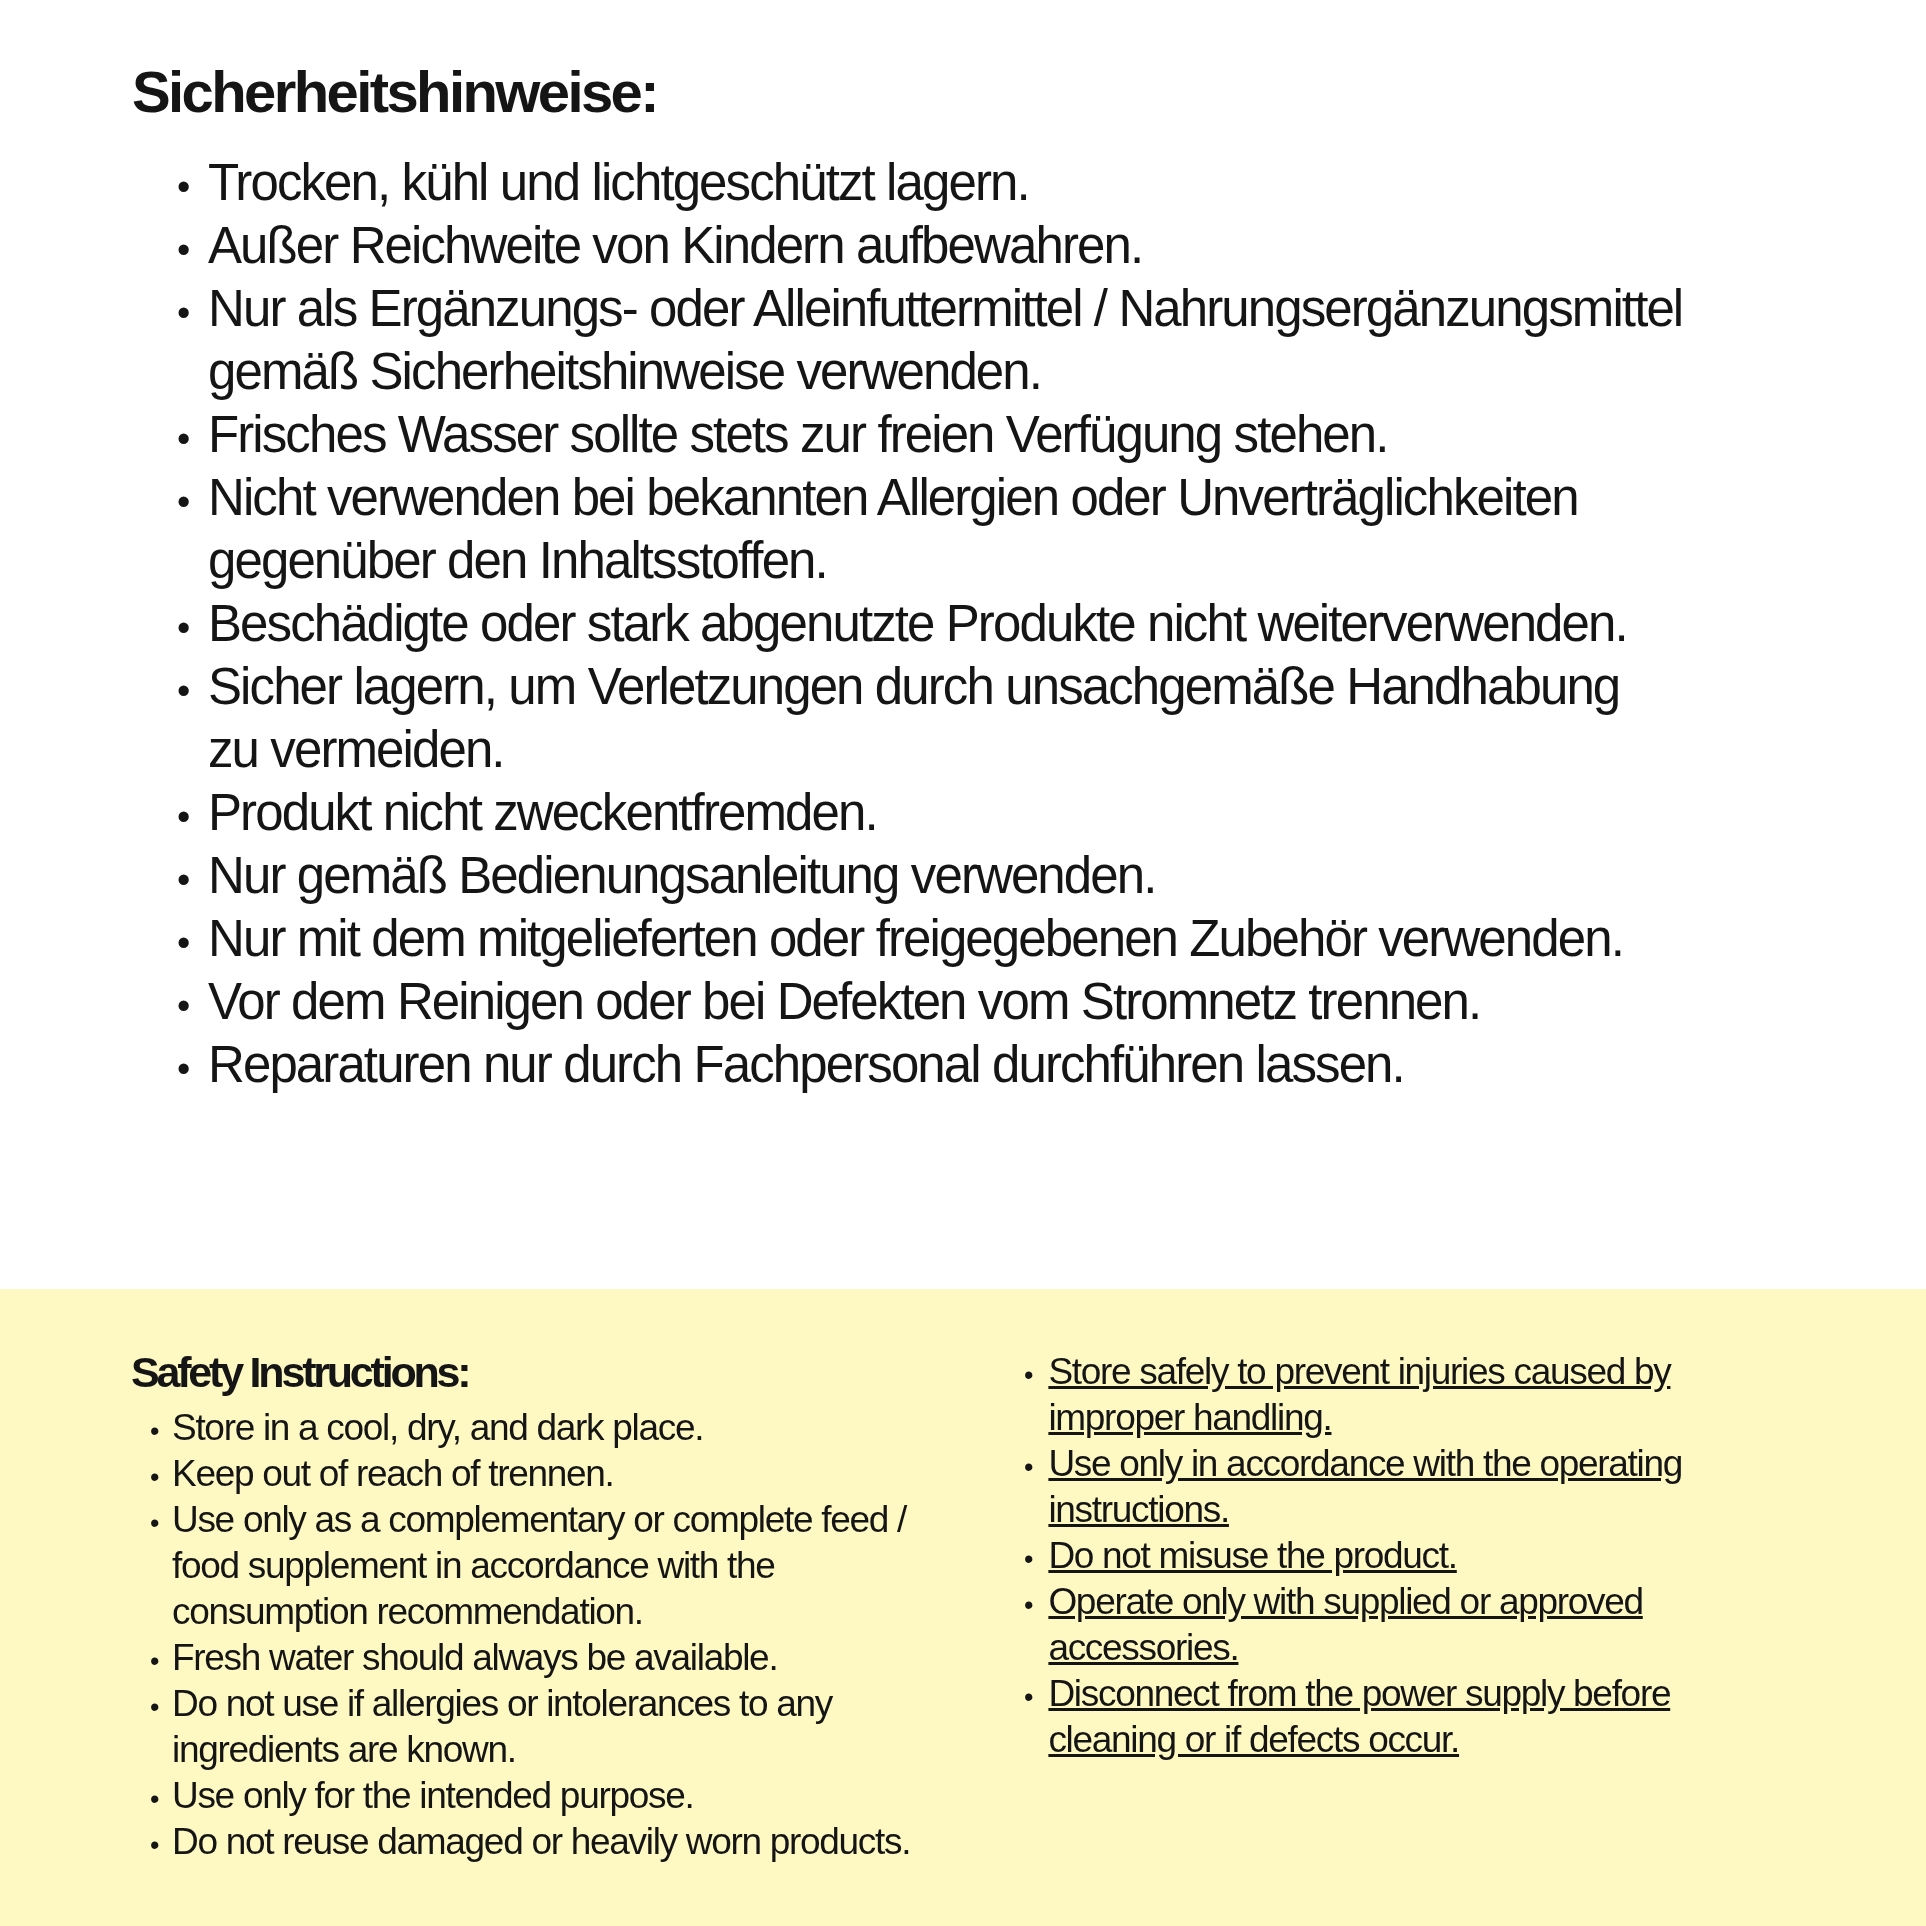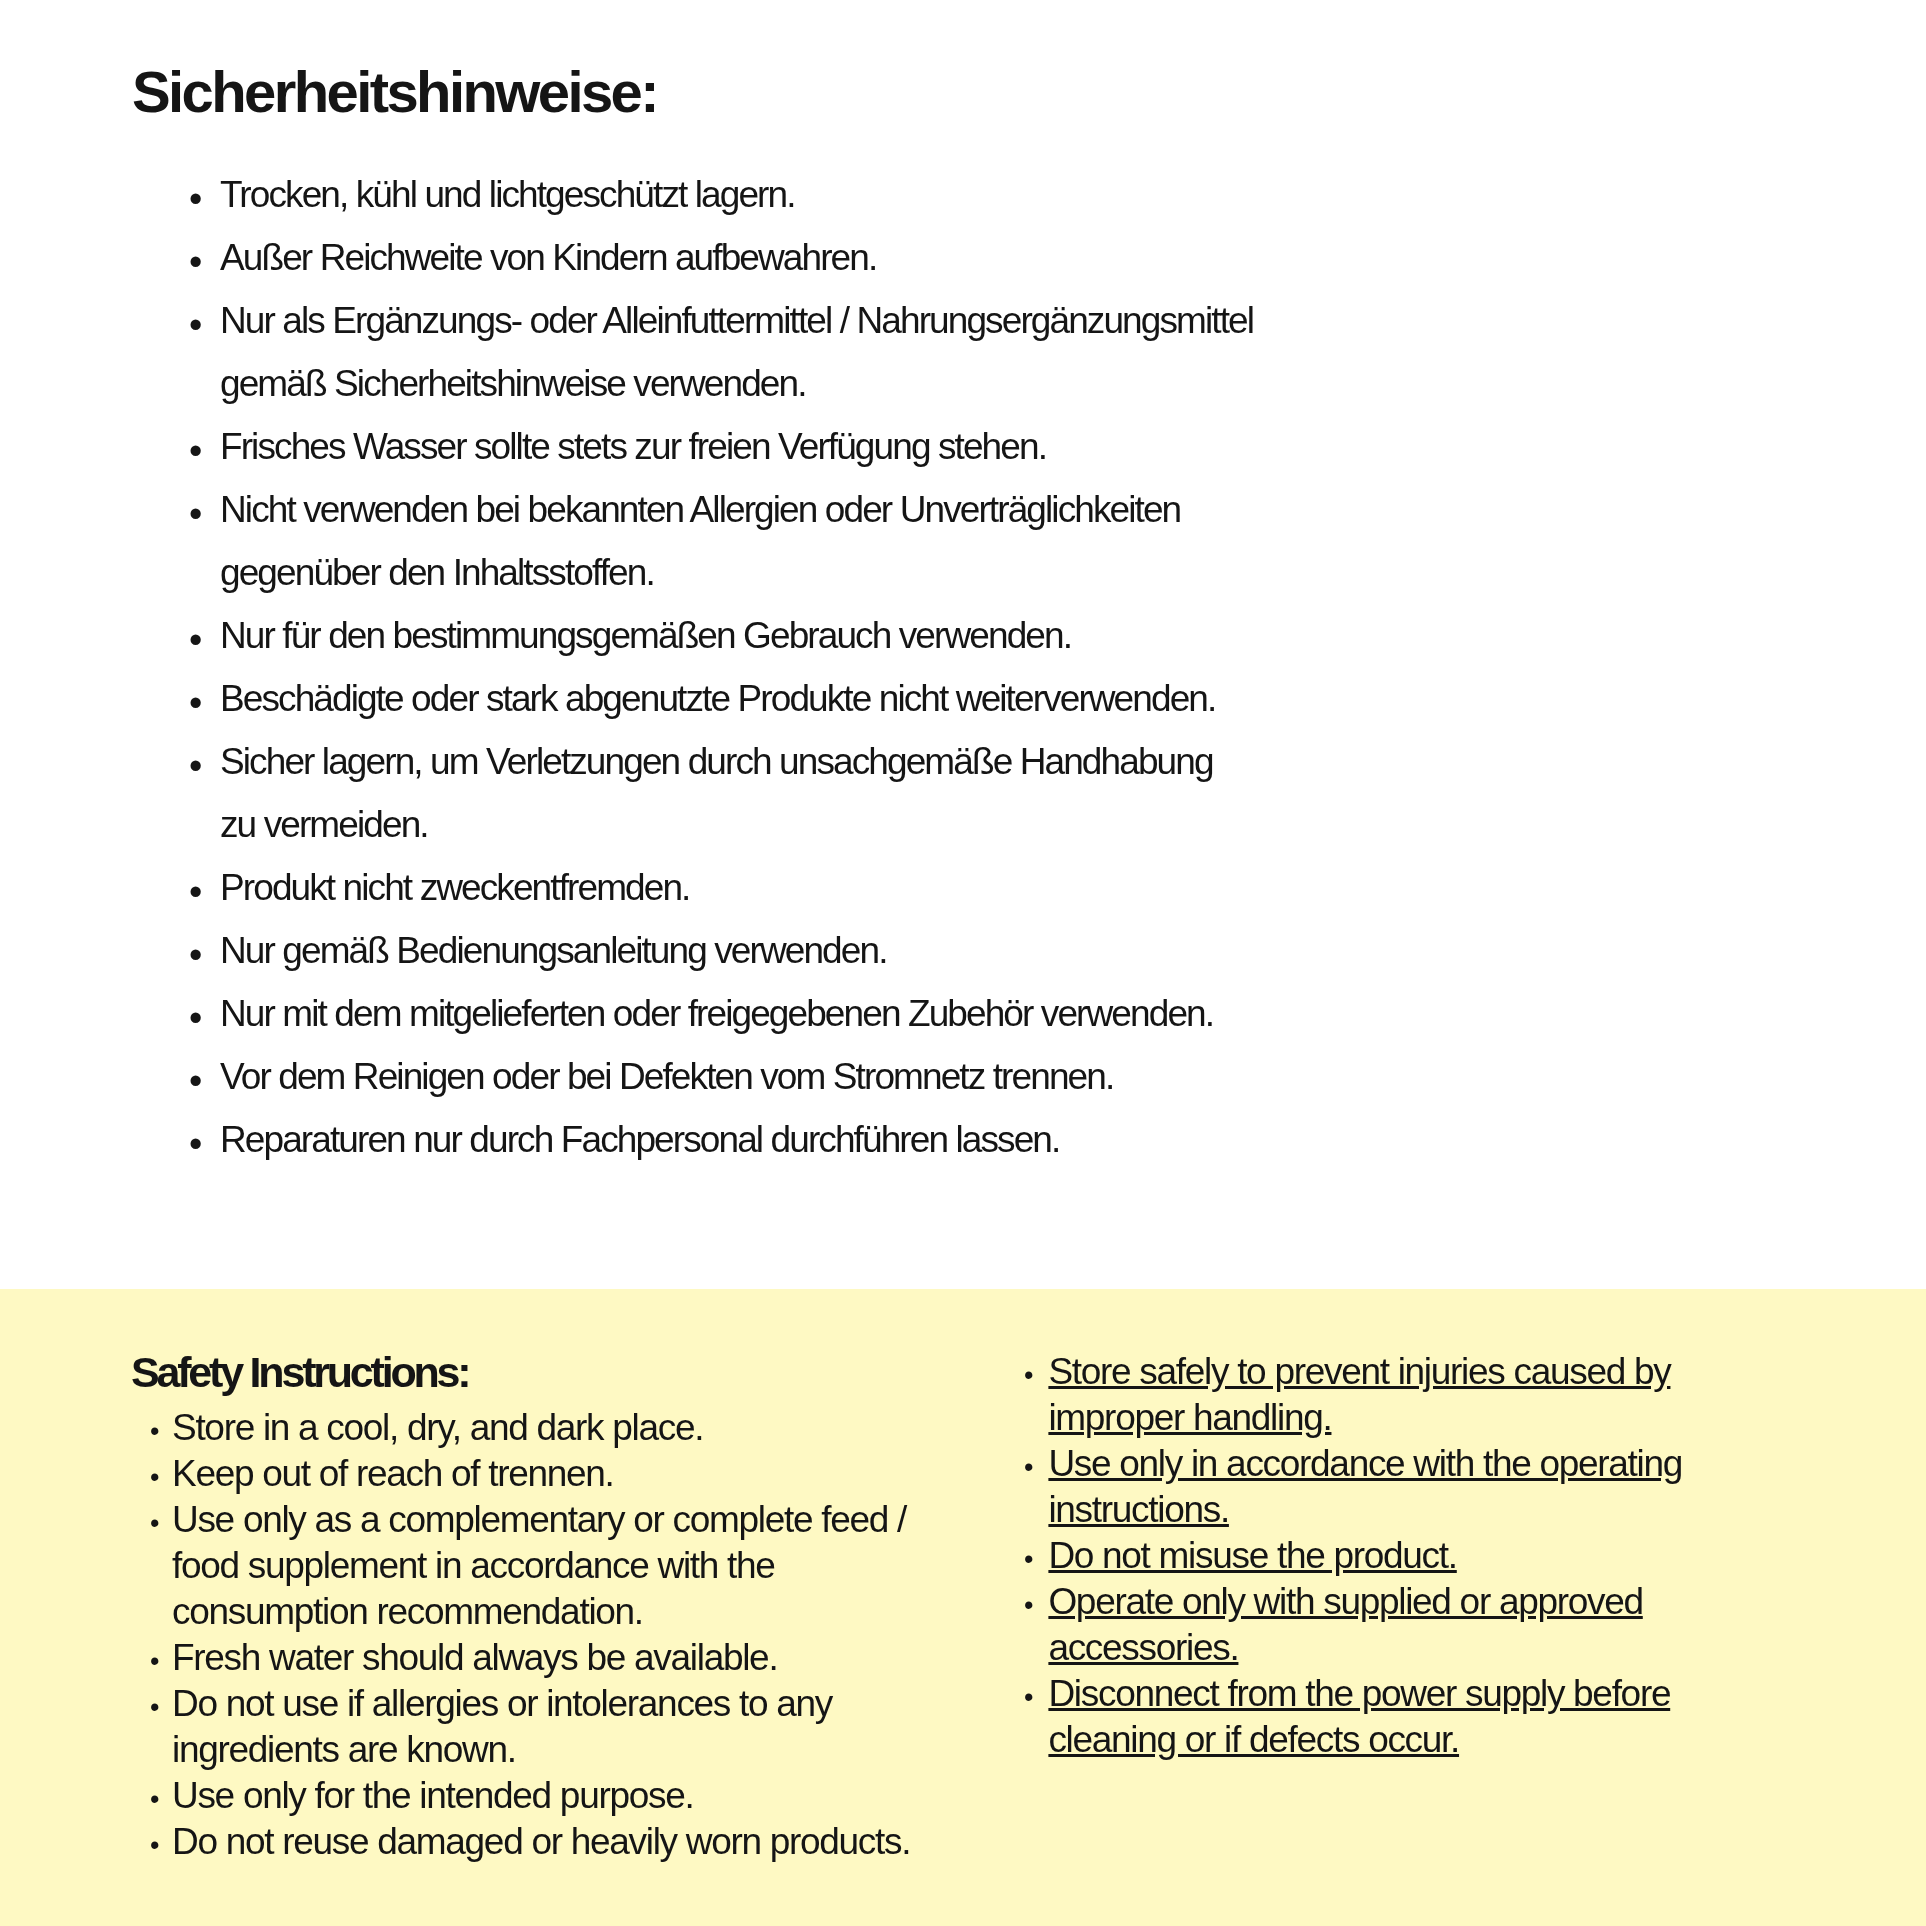--- a/index.html
+++ b/index.html
@@ -12,23 +12,23 @@
   .canvas { position: relative; width: 1926px; height: 1926px; overflow: hidden; }
 
   
   .de-section { position: absolute; left: 0; top: 0; width: 1926px; height: 1289px; background: #ffffff; }
   .de-heading {
     position: absolute; left: 132px; top: 63px;
     font-size: 58px; font-weight: 700; letter-spacing: -2.6px;
     line-height: 1; white-space: nowrap;
   }
   ul.de-list {
-    position: absolute; left: 177px; top: 151px; margin: 12px; padding: 0;
+    position: absolute; left: 177px; top: 151px; margin: 0; padding: 0;
     list-style: none;
-    font-size: 37px; line-height: 63px; letter-spacing: -1.9px;
+    font-size: 51px; line-height: 63px; letter-spacing: -1.9px;
     width: 1701px;
   }
   ul.de-list li {
     position: relative; padding-left: 31px;
     white-space: pre-line;
   }
   ul.de-list li::before {
     content: "\2022";
     position: absolute; left: 0; top: 4.5px;
     font-size: 38px; line-height: 63px; letter-spacing: 0;
@@ -64,21 +64,20 @@
   <div class="de-section">
     <div class="de-heading">Sicherheitshinweise:</div>
     <ul class="de-list">
       <li>Trocken, kühl und lichtgeschützt lagern.</li>
       <li>Außer Reichweite von Kindern aufbewahren.</li>
       <li>Nur als Ergänzungs- oder Alleinfuttermittel / Nahrungsergänzungsmittel
 gemäß Sicherheitshinweise verwenden.</li>
       <li>Frisches Wasser sollte stets zur freien Verfügung stehen.</li>
       <li>Nicht verwenden bei bekannten Allergien oder Unverträglichkeiten
 gegenüber den Inhaltsstoffen.</li>
-      <li>Nur für den bestimmungsgemäßen Gebrauch verwenden.</li>
       <li>Beschädigte oder stark abgenutzte Produkte nicht weiterverwenden.</li>
       <li>Sicher lagern, um Verletzungen durch unsachgemäße Handhabung
 zu vermeiden.</li>
       <li>Produkt nicht zweckentfremden.</li>
       <li>Nur gemäß Bedienungsanleitung verwenden.</li>
       <li>Nur mit dem mitgelieferten oder freigegebenen Zubehör verwenden.</li>
       <li>Vor dem Reinigen oder bei Defekten vom Stromnetz trennen.</li>
       <li>Reparaturen nur durch Fachpersonal durchführen lassen.</li>
     </ul>
   </div>

